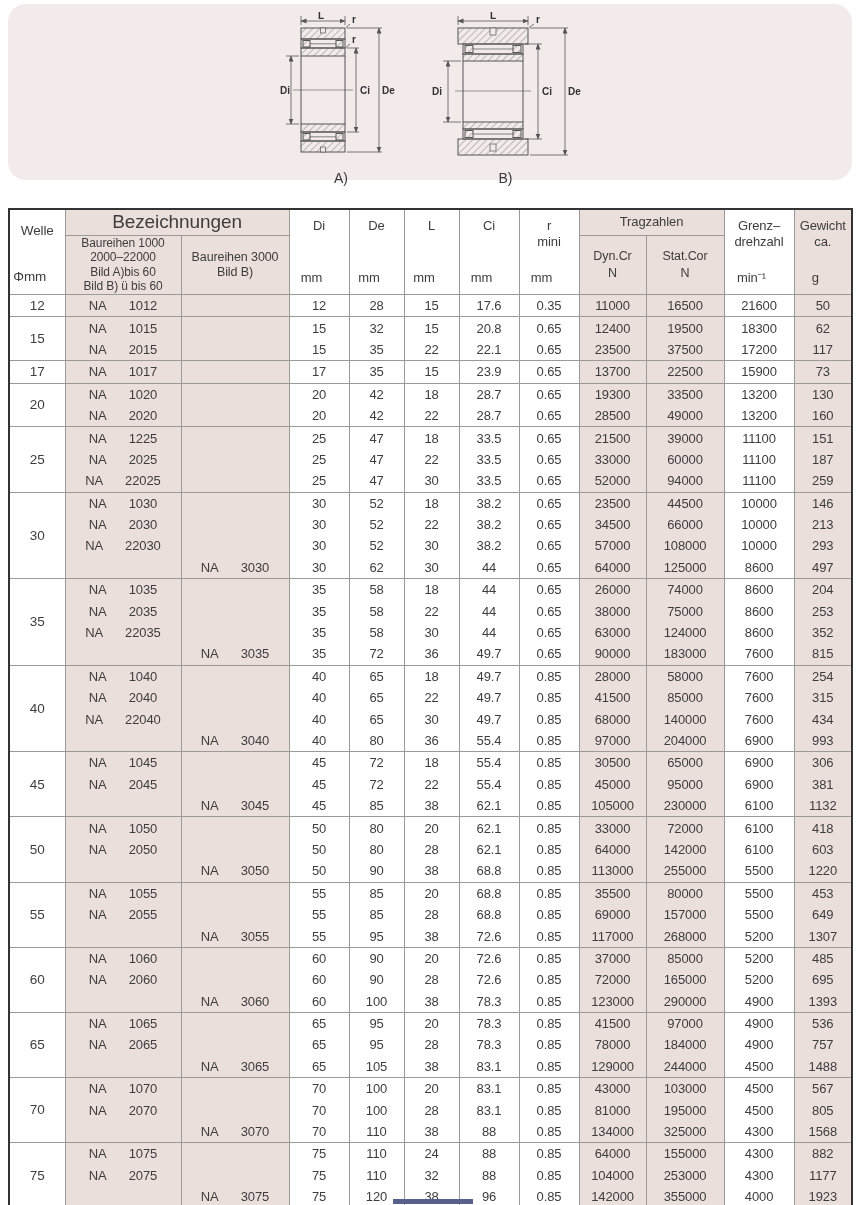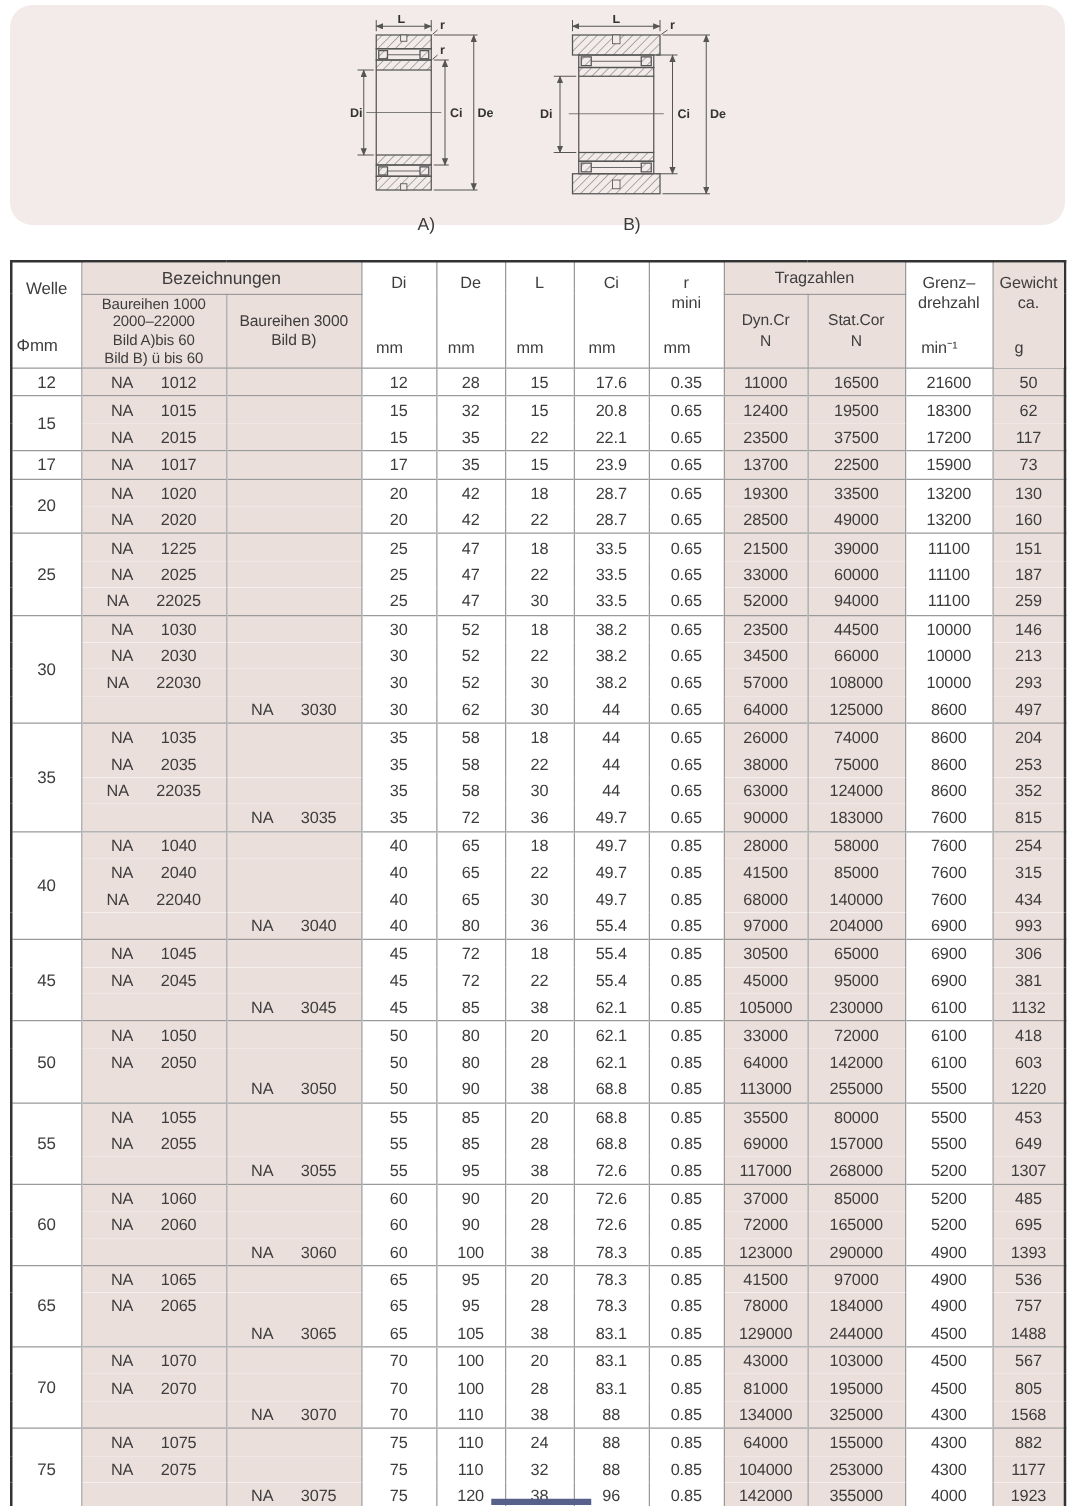--- a/index.html
+++ b/index.html
@@ -36,21 +36,21 @@
   thead th{line-height:1.2;}
   .hr1{height:26px;padding-left:36px;}
   .hr2{height:58px;}
   .hr1 th{border-bottom:1px solid #9a9a9a;}
   .hr2 th{border-bottom:1px solid #9a9a9a;}
   th[rowspan="2"]{position:relative;vertical-align:top;border-bottom:1px solid #9a9a9a;}
   .th-welle{padding-top:13px;font-size:13.5px;}
   .th-welle .unit-bottom{bottom:9px;}
   .th-dim{padding-top:8px;}
   .unit-bottom{position:absolute;bottom:8px;left:0;right:15px;text-align:center;}
-  .th-bez{font-size:14px;margin-left:28px;}
+  .th-bez{font-size:19px;margin-left:28px;}
   .th-b1000{font-size:12px;line-height:1.22;}
   .th-b3000{font-size:12.5px;}
   .th-sub{font-size:12.5px;line-height:1.35;}
   
   tbody td{height:21.4px;line-height:1;}
   tbody tr.group-first td{border-top:1px solid #9a9a9a;}
   .c-welle{font-size:13.5px;}
   td.des span{display:inline-block;}
   td.des span:first-child{margin-right:22px;}
   

